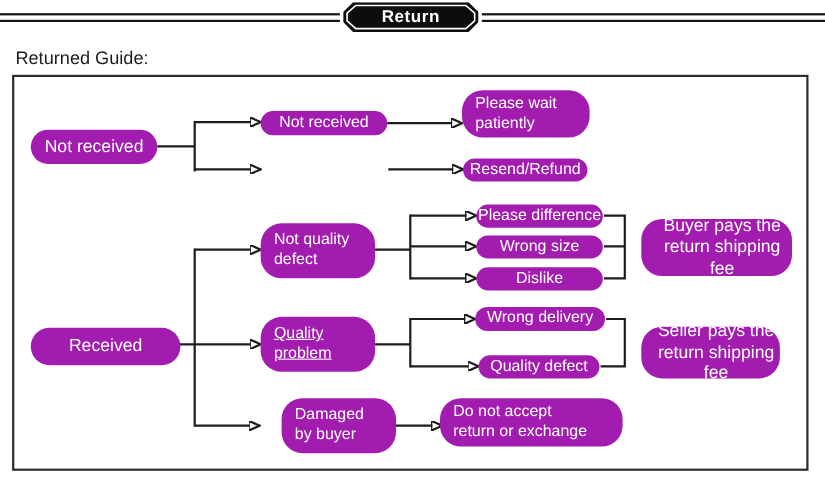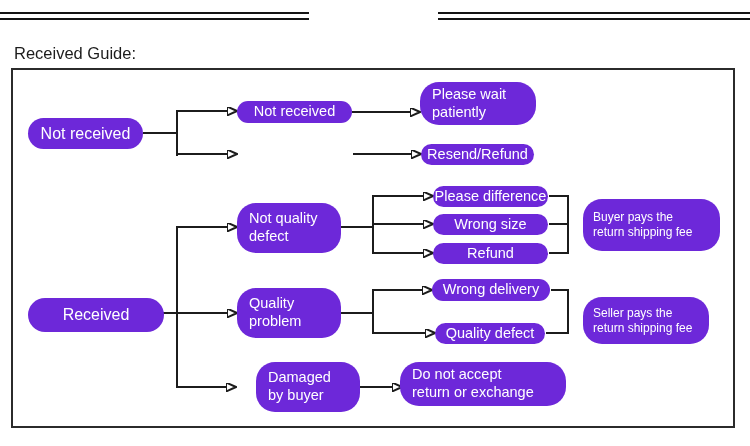--- a/index.html
+++ b/index.html
@@ -28,55 +28,62 @@
   
   .panel{position:absolute;left:11px;top:68px;width:724px;height:360px;
          box-sizing:border-box;border:2px solid #2b2b2b;background:#fff;}
 
   
   .wires{position:absolute;left:0;top:0;width:750px;height:446px;pointer-events:none;}
   .wires path{stroke:#1c1c1c;stroke-width:2;fill:none;}
 
   
   .node{
-    position:absolute;box-sizing:border-box;background:#6d28d9;color:#ffffff;
+    position:absolute;box-sizing:border-box;background:#a21caf;color:#ffffff;
     font-size:14.5px;display:flex;align-items:center;justify-content:center;
     text-align:center;line-height:1.22;border-radius:19px;
   }
   .node.big{font-size:16px;}
   .node.ml{justify-content:flex-start;text-align:left;white-space:pre-line;padding-left:12px;}
-  .node.sm{font-size:12px;padding-left:10px;}
+  .node.sm{font-size:16px;padding-left:10px;text-align:center;}
 
   .n-nr-root        {left:28px; top:118px;width:115px;height:31px;}
   .n-nr-branch      {left:237px;top:101px;width:115px;height:22px;}
   .n-returned-lost  {left:237px;top:143px;width:116px;height:22px;}
   .n-please-wait    {left:420px;top:82px; width:116px;height:43px;}
   .n-resend-refund  {left:421px;top:144px;width:113px;height:21px;}
   .n-received       {left:28px; top:298px;width:136px;height:34px;}
   .n-not-quality    {left:237px;top:203px;width:104px;height:50px;}
   .n-color-diff     {left:433px;top:186px;width:115px;height:21px;}
   .n-wrong-size     {left:433px;top:214px;width:115px;height:21px;}
   .n-dislike        {left:433px;top:243px;width:115px;height:21px;}
   .n-buyer-pays     {left:583px;top:199px;width:137px;height:52px;}
-  .n-quality-problem{left:237px;top:288px;width:104px;height:50px;}
+  .n-quality-problem{left:237px;top:288px;width:104px;height:50px;text-decoration:underline;}
   .n-wrong-delivery {left:432px;top:279px;width:118px;height:22px;}
   .n-quality-defect {left:435px;top:323px;width:110px;height:21px;}
   .n-seller-pays    {left:583px;top:297px;width:126px;height:47px;}
   .n-damaged        {left:236px;top:362px;width:104px;height:50px;margin-left:20px;}
   .n-do-not-accept  {left:400px;top:362px;width:166px;height:44px;padding-left:14px;}
 </style>
 </head>
 <body>
 
 <div class="stage">
 
   <div class="rule rule-left"></div>
   <div class="rule rule-right"></div>
+  <div class="badge">
+    <svg width="123" height="27" viewBox="0 0 123 27">
+      <polygon points="9,0 114,0 123,9 123,18 114,27 9,27 0,18 0,9" fill="#0d0d0d"></polygon>
+      <polygon points="11.5,3 111.5,3 119.5,10 119.5,17 111.5,24 11.5,24 3.5,17 3.5,10" fill="none" stroke="#ffffff" stroke-width="1.5"></polygon>
+    </svg>
+    <span class="badge-label">Return</span>
+  </div>
 
-  <div class="guide-heading">Received Guide:</div>
+  <div class="guide-heading">Returned Guide:</div>
 
   <div class="panel"></div>
 
   <svg class="wires" viewBox="0 0 750 446">
     <defs>
       <marker id="ah" markerWidth="11" markerHeight="9" refX="1" refY="4.5" orient="auto" markerUnits="userSpaceOnUse">
         <path d="M0,0 L10,4.5 L0,9 z" fill="#1c1c1c" stroke="none"></path>
       </marker>
     </defs>
 
@@ -107,21 +114,21 @@
   <div class="node big n-nr-root">Not received</div>
   <div class="node n-nr-branch">Not received</div>
   <div class="node ml n-please-wait">Please wait
 patiently</div>
   <div class="node n-resend-refund">Resend/Refund</div>
   <div class="node big n-received">Received</div>
   <div class="node ml n-not-quality">Not quality
 defect</div>
   <div class="node n-color-diff">Please difference</div>
   <div class="node n-wrong-size">Wrong size</div>
-  <div class="node n-dislike">Refund</div>
+  <div class="node n-dislike">Dislike</div>
   <div class="node ml sm n-buyer-pays">Buyer pays the
 return shipping fee</div>
   <div class="node ml n-quality-problem">Quality
 problem</div>
   <div class="node n-quality-defect">Quality defect</div>
   <div class="node n-wrong-delivery">Wrong delivery</div>
   <div class="node ml sm n-seller-pays">Seller pays the
 return shipping fee</div>
   <div class="node ml n-damaged">Damaged
 by buyer</div>

